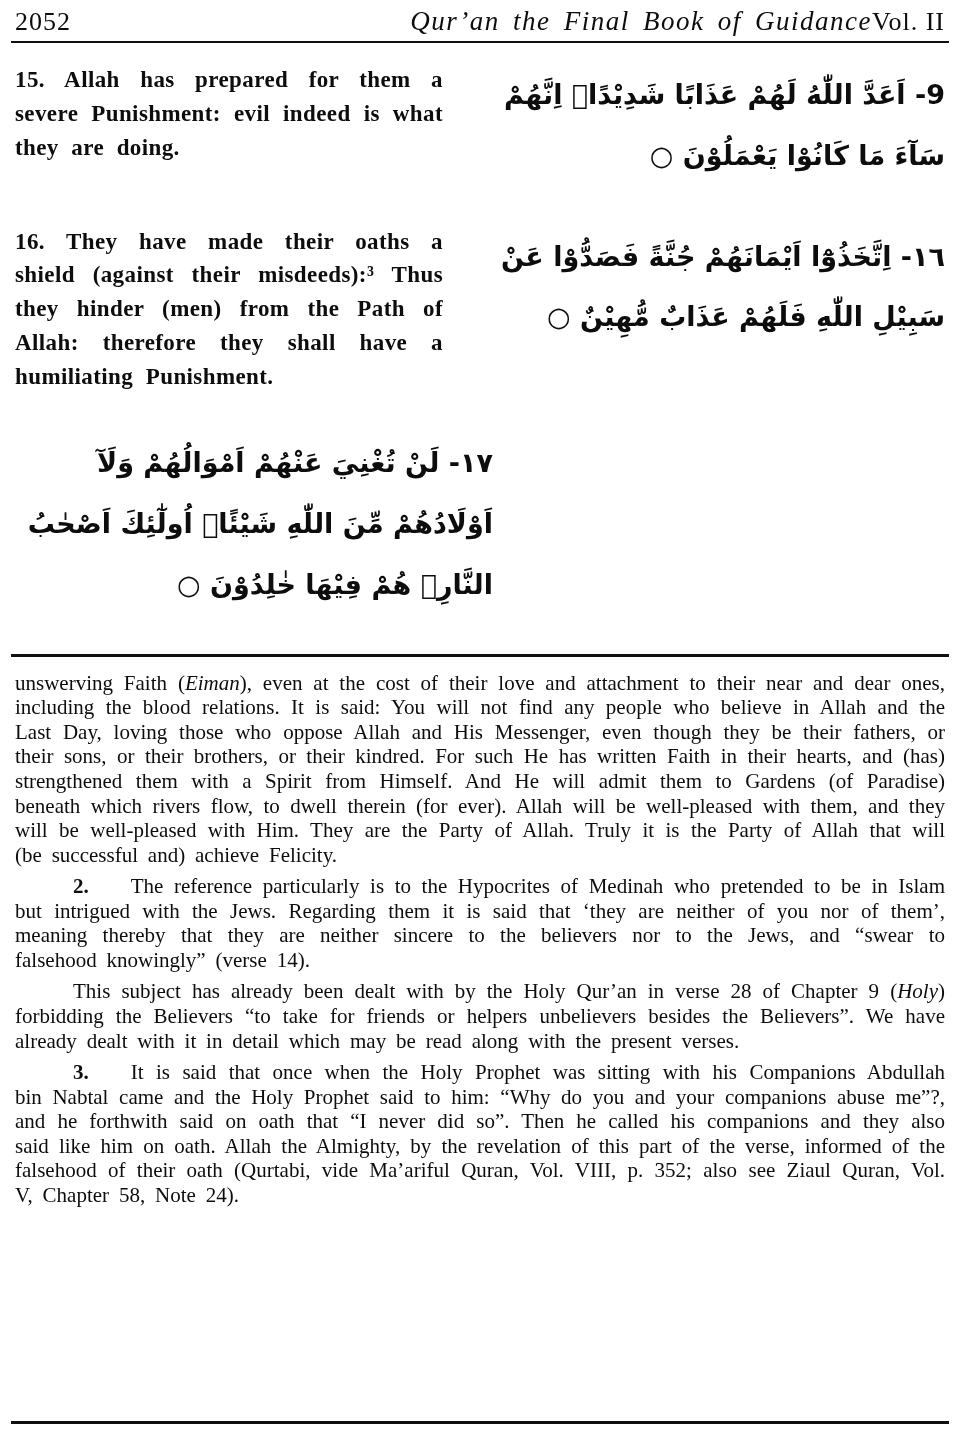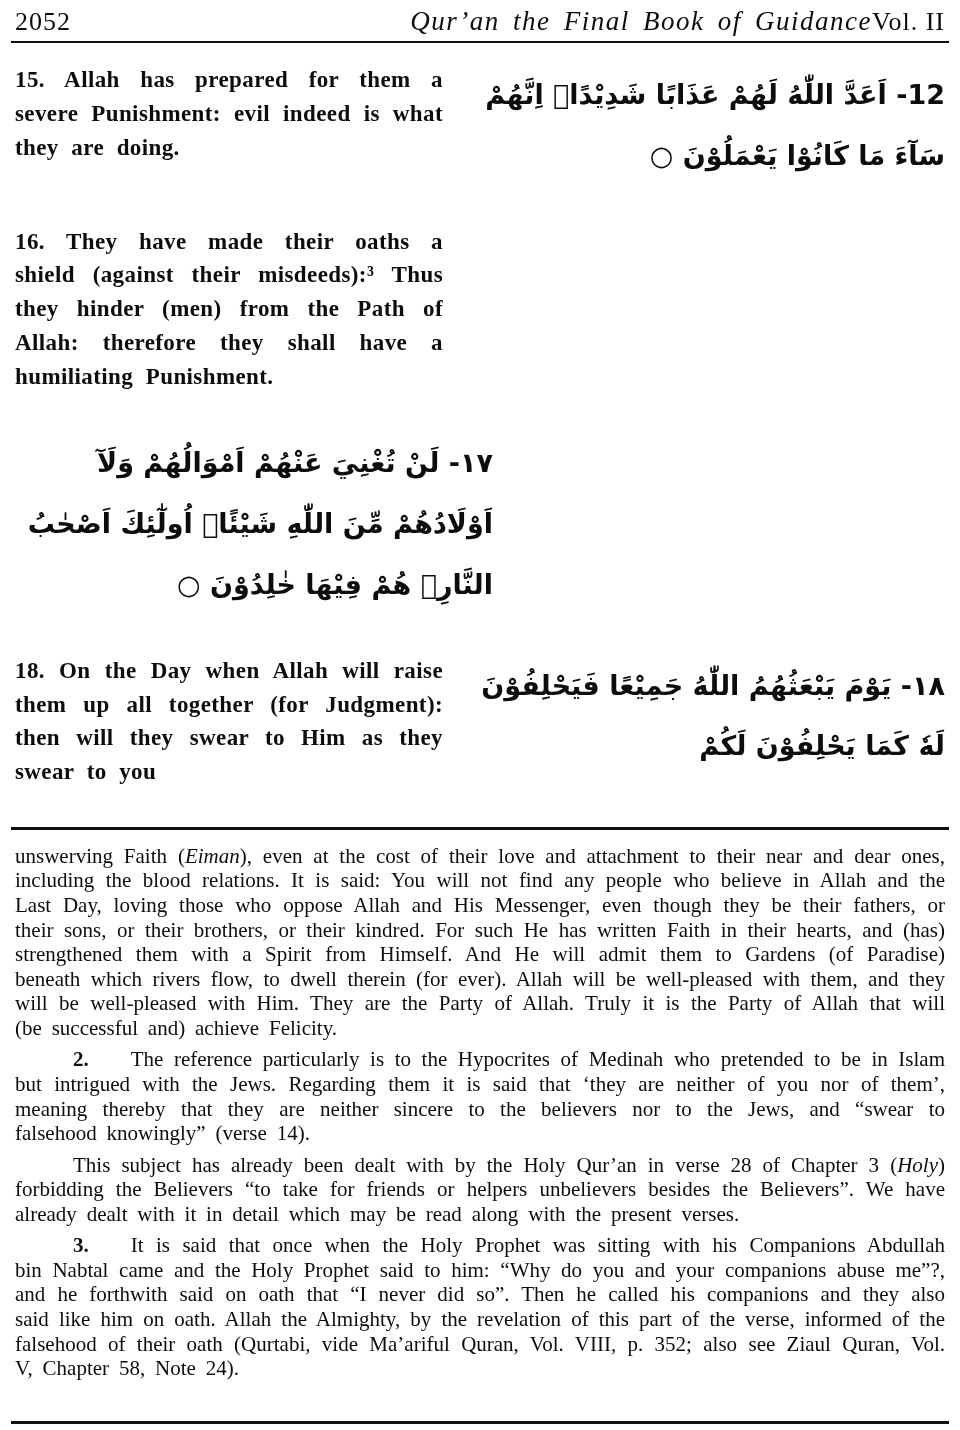--- a/index.html
+++ b/index.html
@@ -112,47 +112,44 @@
     <span class="page-number">2052</span>
     <span class="book-title">Qur’an the Final Book of Guidance</span>
     <span class="volume">Vol. II</span>
   </div>
   <hr class="header-rule">
 
   <div class="verses">
 
     <div class="verse-row">
       <div class="verse-english">15.  Allah has prepared for them a severe Punishment: evil indeed is what they are doing.</div>
-      <div class="verse-arabic">12- اَعَدَّ اللّٰهُ لَهُمْ عَذَابًا شَدِيْدًاۚ اِنَّهُمْ سَآءَ مَا كَانُوْا يَعْمَلُوْنَ ○</div>
+      <div class="verse-arabic">9- اَعَدَّ اللّٰهُ لَهُمْ عَذَابًا شَدِيْدًاۚ اِنَّهُمْ سَآءَ مَا كَانُوْا يَعْمَلُوْنَ ○</div>
     </div>
 
     <div class="verse-row">
       <div class="verse-english">16.  They have made their oaths a shield (against their misdeeds):³ Thus they hinder (men) from the Path of Allah: therefore they shall have a humiliating Punishment.</div>
+      <div class="verse-arabic">١٦- اِتَّخَذُوْٓا اَيْمَانَهُمْ جُنَّةً فَصَدُّوْا عَنْ سَبِيْلِ اللّٰهِ فَلَهُمْ عَذَابٌ مُّهِيْنٌ ○</div>
     </div>
 
     <div class="verse-row">
       <div class="verse-arabic">١٧- لَنْ تُغْنِيَ عَنْهُمْ اَمْوَالُهُمْ وَلَآ اَوْلَادُهُمْ مِّنَ اللّٰهِ شَيْئًاۚ اُولٰٓئِكَ اَصْحٰبُ النَّارِۚ هُمْ فِيْهَا خٰلِدُوْنَ ○</div>
     </div>
 
-    <div class="verse-row">
-      <div class="verse-english">18.  On the Day when Allah will raise them up all together (for Judgment): then will they swear to Him as they swear to you</div>
-      <div class="verse-arabic">١٨- يَوْمَ يَبْعَثُهُمُ اللّٰهُ جَمِيْعًا فَيَحْلِفُوْنَ لَهٗ كَمَا يَحْلِفُوْنَ لَكُمْ</div>
-    </div>
 
   </div>
 
   <hr class="section-divider">
 
   <div class="commentary">
 
     <p><span>unswerving Faith (</span><span class="it">Eiman</span><span>), even at the cost of their love and attachment to their near and dear ones, including the blood relations. It is said: You will not find any people who believe in Allah and the Last Day, loving those who oppose Allah and His Messenger, even though they be their fathers, or their sons, or their brothers, or their kindred. For such He has written Faith in their hearts, and (has) strengthened them with a Spirit from Himself. And He will admit them to Gardens (of Paradise) beneath which rivers flow, to dwell therein (for ever). Allah will be well-pleased with them, and they will be well-pleased with Him. They are the Party of Allah. Truly it is the Party of Allah that will (be successful and) achieve Felicity.</span></p>
 
     <p class="indent"><span class="note-num">2.</span><span>The reference particularly is to the Hypocrites of Medinah who pretended to be in Islam but intrigued with the Jews. Regarding them it is said that ‘they are neither of you nor of them’, meaning thereby that they are neither sincere to the believers nor to the Jews, and “swear to falsehood knowingly” (verse 14).</span></p>
 
-    <p class="indent"><span>This subject has already been dealt with by the Holy Qur’an in verse 28 of Chapter 3 (</span><span class="it">Holy</span><span>) forbidding the Believers “to take for friends or helpers unbelievers besides the Believers”. We have already dealt with it in detail which may be read along with the present verses.</span></p>
+    <p class="indent"><span>This subject has already been dealt with by the Holy Qur’an in verse 28 of Chapter 9 (</span><span class="it">Holy</span><span>) forbidding the Believers “to take for friends or helpers unbelievers besides the Believers”. We have already dealt with it in detail which may be read along with the present verses.</span></p>
 
     <p class="indent"><span class="note-num">3.</span><span>It is said that once when the Holy Prophet was sitting with his Companions Abdullah bin Nabtal came and the Holy Prophet said to him: “Why do you and your companions abuse me”?, and he forthwith said on oath that “I never did so”. Then he called his companions and they also said like him on oath. Allah the Almighty, by the revelation of this part of the verse, informed of the falsehood of their oath (Qurtabi, vide Ma’ariful Quran, Vol. VIII, p. 352; also see Ziaul Quran, Vol. V, Chapter 58, Note 24).</span></p>
 
   </div>
 
   <hr class="footer-rule">
 
 </div>
 
 </body></html>

